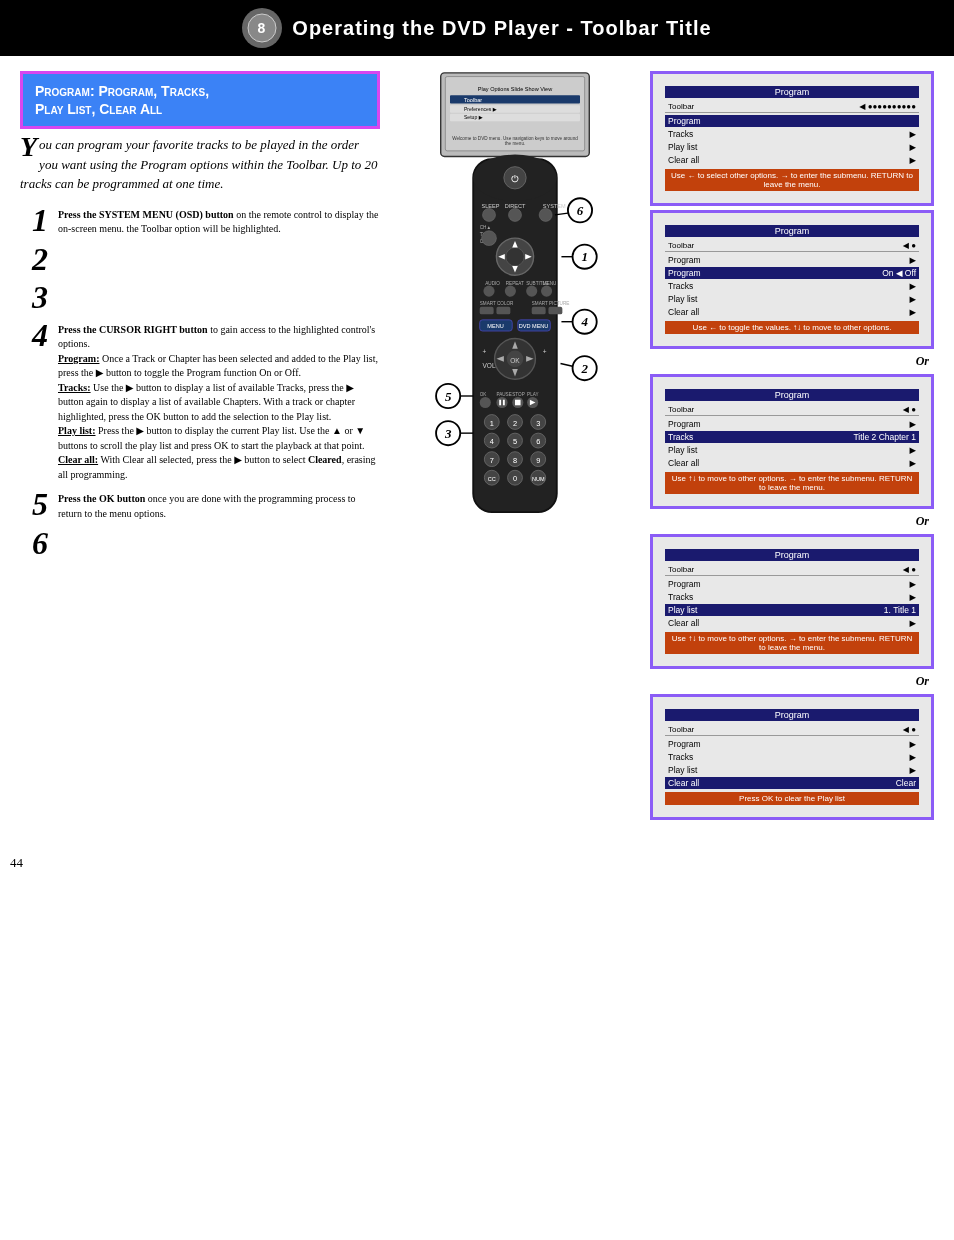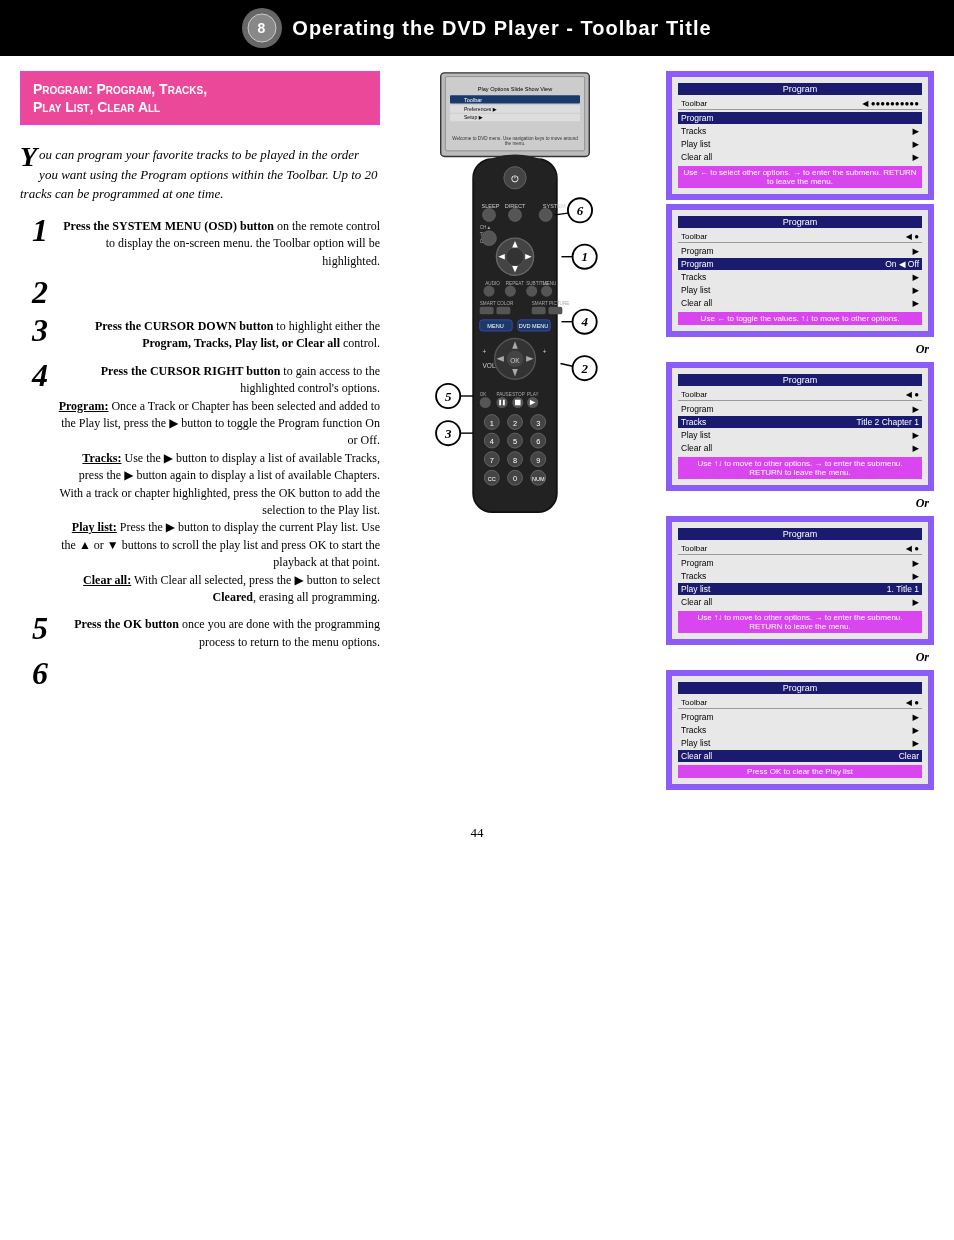--- a/index.html
+++ b/index.html
@@ -49,25 +49,25 @@
     }
 
     
     .left-col {
       flex: 0 0 360px;
       max-width: 360px;
     }
 
     
     .section-title-box {
-      background: #ec4899;
+      background: #3b82f6;
       color: #fff;
       padding: 8px 12px;
-      margin-bottom: 20px;
-      border: 1px solid #d946ef;
+      margin-bottom: 6px;
+      border: 3px solid #d946ef;
     }
     .section-title-box h2 {
       font-family: Arial, sans-serif;
       font-size: 14px;
       font-weight: bold;
       font-variant: small-caps;
       line-height: 1.3;
     }
 
     
@@ -105,23 +105,22 @@
       font-style: italic;
       color: #000;
       flex-shrink: 0;
       width: 28px;
       text-align: right;
       line-height: 1;
       margin-top: -4px;
     }
     .step-content {
       flex: 1;
-      font-size: 12px;
+      font-size: 10px;
       line-height: 1.45;
-      text-align: right;
     }
     .step-content strong {
       font-weight: bold;
     }
     .step-content u {
     }
 
     
     .middle-col {
       flex: 0 0 240px;
@@ -134,26 +133,25 @@
     
     .right-col {
       flex: 1;
       display: flex;
       flex-direction: column;
       gap: 4px;
     }
 
     
     .screenshot-box {
-      border: 6px solid #8b5cf6;
+      border: 3px solid #8b5cf6;
       background: #e8e8e8;
-      padding: 6px;
+      padding: 12px;
       font-size: 9px;
       font-family: Arial, sans-serif;
-      margin-left: 16px;
     }
     .screenshot-box .screen-title {
       background: #1a1a6e;
       color: #fff;
       text-align: center;
       font-size: 9px;
       padding: 1px 3px;
       margin-bottom: 3px;
     }
     .screenshot-box .screen-row {
@@ -170,39 +168,38 @@
     }
     .screenshot-box .screen-toolbar-row {
       display: flex;
       justify-content: space-between;
       font-size: 8px;
       padding: 1px 3px;
       border-bottom: 1px solid #999;
       margin-bottom: 2px;
     }
     .screen-status {
-      background: #d946ef;
+      background: #c2410c;
       color: #fff;
       font-size: 8px;
       padding: 2px 3px;
       margin-top: 3px;
       text-align: center;
     }
     .or-divider {
       text-align: right;
       font-size: 12px;
       font-weight: bold;
       font-style: italic;
       padding: 1px 5px;
       color: #000;
     }
 
     
     .page-number {
-      text-align: center;
       font-size: 13px;
       padding: 10px;
       margin-top: 10px;
     }
 
     
     .remote-svg {
       width: 210px;
       height: 520px;
     }
@@ -243,23 +240,20 @@
           <strong>Press the SYSTEM MENU (OSD) button</strong> on the remote control to display the on-screen menu. the Toolbar option will be highlighted.
         </div>
       </div>
 
       <div class="step">
         <div class="step-num">2</div>
       </div>
 
       <div class="step">
         <div class="step-num">3</div>
-        <div class="step-content">
-          <strong>Press the CURSOR DOWN button</strong> to highlight either the <strong>Program, Tracks, Play list, or Clear all</strong> control.
-        </div>
       </div>
 
       <div class="step">
         <div class="step-num">4</div>
         <div class="step-content">
           <strong>Press the CURSOR RIGHT button</strong> to gain access to the highlighted control's options.<br>
           <u><strong>Program:</strong></u> Once a Track or Chapter has been selected and added to the Play list, press the ▶ button to toggle the Program function On or Off.<br>
           <u><strong>Tracks:</strong></u> Use the ▶ button to display a list of available Tracks, press the ▶ button again to display a list of available Chapters. With a track or chapter highlighted, press the OK button to add the selection to the Play list.<br>
           <u><strong>Play list:</strong></u> Press the ▶ button to display the current Play list. Use the ▲ or ▼ buttons to scroll the play list and press OK to start the playback at that point.<br>
           <u><strong>Clear all:</strong></u> With Clear all selected, press the ▶ button to select <strong>Cleared</strong>, erasing all programming.

